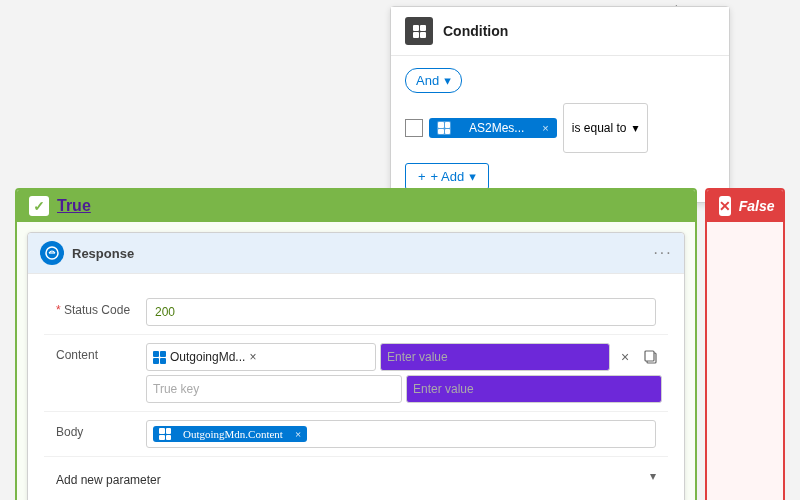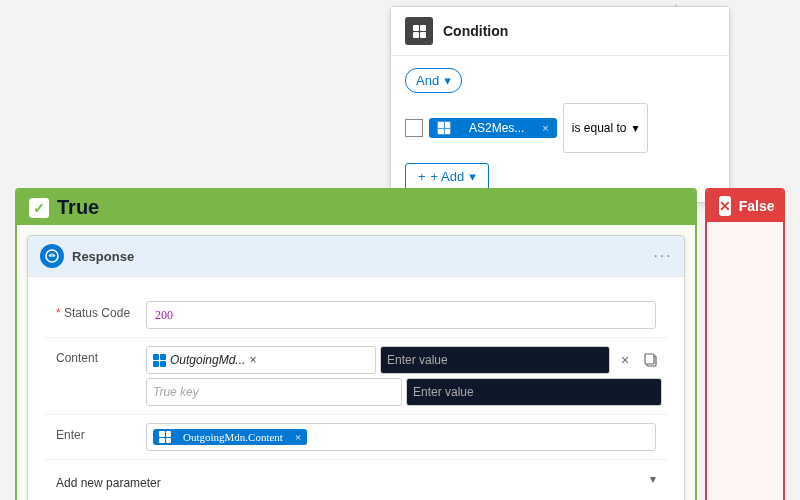--- a/index.html
+++ b/index.html
@@ -177,23 +177,24 @@
       border-radius: 3px;
       display: flex;
       align-items: center;
       justify-content: center;
       color: #7ab648;
       font-size: 14px;
       font-weight: bold;
     }
 
     .true-label {
-      color: #0f172a;
-      font-size: 20px;
+      color: #4c1d95;
+      font-size: 16px;
       font-weight: 600;
+      text-decoration: underline;
     }
 
     
     .false-branch {
       width: 80px;
       flex-shrink: 0;
       border: 2px solid #e04040;
       border-radius: 4px;
       background: #fff5f5;
       margin-right: 15px;
@@ -218,20 +219,21 @@
       justify-content: center;
       color: #e04040;
       font-size: 14px;
       font-weight: bold;
     }
 
     .false-label {
       color: white;
       font-size: 14px;
       font-weight: 600;
+      font-style: italic;
     }
 
     
     .response-card {
       margin: 10px;
       background: white;
       border: 1px solid #d0d0d0;
       border-radius: 4px;
       box-shadow: 0 1px 4px rgba(0,0,0,0.1);
     }
@@ -296,24 +298,23 @@
       content: '* ';
       color: #e04040;
     }
 
     .form-input {
       flex: 1;
       border: 1px solid #d0d0d0;
       border-radius: 3px;
       padding: 4px 8px;
       font-size: 12px;
-      color: #a21caf;
+      color: #4d7c0f;
       background: white;
       min-height: 28px;
-      font-family: Liberation Serif, serif;
     }
 
     .headers-container {
       flex: 1;
       display: flex;
       flex-direction: column;
       gap: 4px;
     }
 
     .header-row {
@@ -325,31 +326,30 @@
     .header-key-area {
       display: flex;
       align-items: center;
       border: 1px solid #d0d0d0;
       border-radius: 3px;
       padding: 3px 6px;
       flex: 1;
       background: white;
       min-height: 28px;
       gap: 4px;
-      font-style: italic;
     }
 
     .header-value-area {
       display: flex;
       align-items: center;
       border: 1px solid #d0d0d0;
       border-radius: 3px;
       padding: 3px 6px;
       flex: 1;
-      background: #0f172a;
+      background: #6d28d9;
       min-height: 28px;
     }
 
     .header-placeholder {
       color: #aaa;
       font-size: 12px;
     }
 
     .delete-btn {
       width: 22px;
@@ -603,21 +603,21 @@
                 <span class="header-placeholder">True key</span>
               </div>
               <div class="header-value-area">
                 <span class="header-placeholder">Enter value</span>
               </div>
             </div>
           </div>
         </div>
 
         <div class="form-row">
-          <div class="form-label">Enter</div>
+          <div class="form-label">Body</div>
           <div class="body-chip-area">
             <div class="body-chip">
               <div class="white-grid">
                 <div class="cell"></div>
                 <div class="cell"></div>
                 <div class="cell"></div>
                 <div class="cell"></div>
               </div>
               <span>OutgoingMdn.Content</span>
               <span style="cursor:pointer;">×</span>

